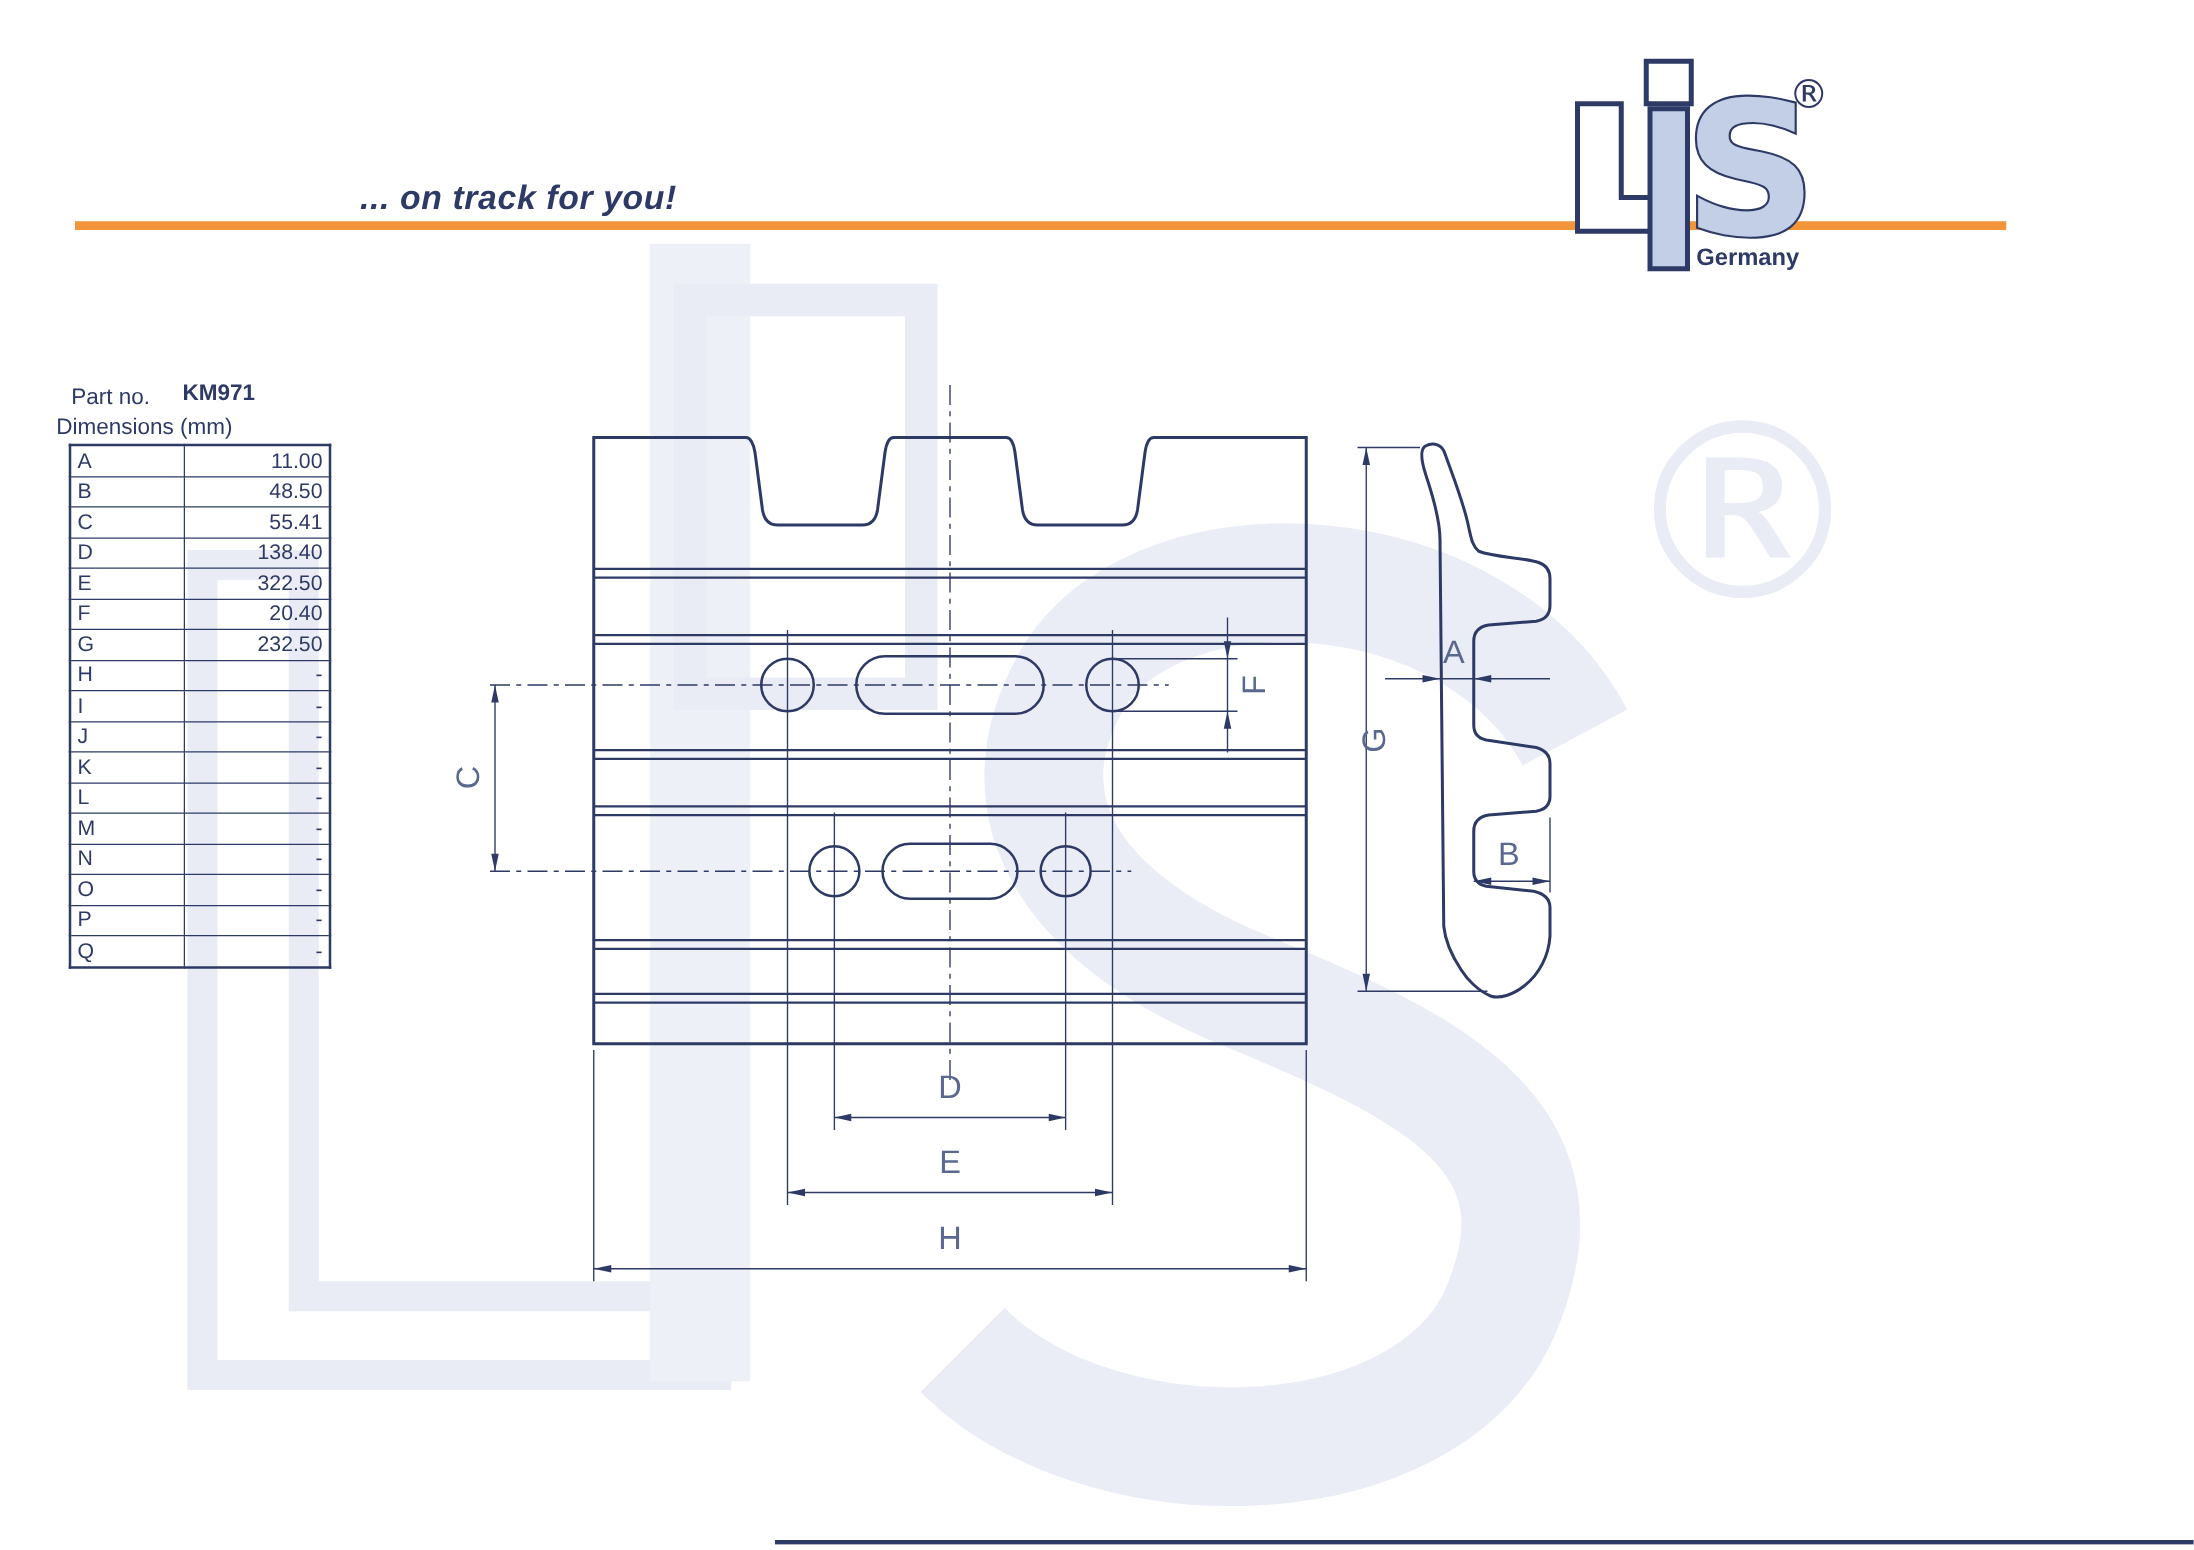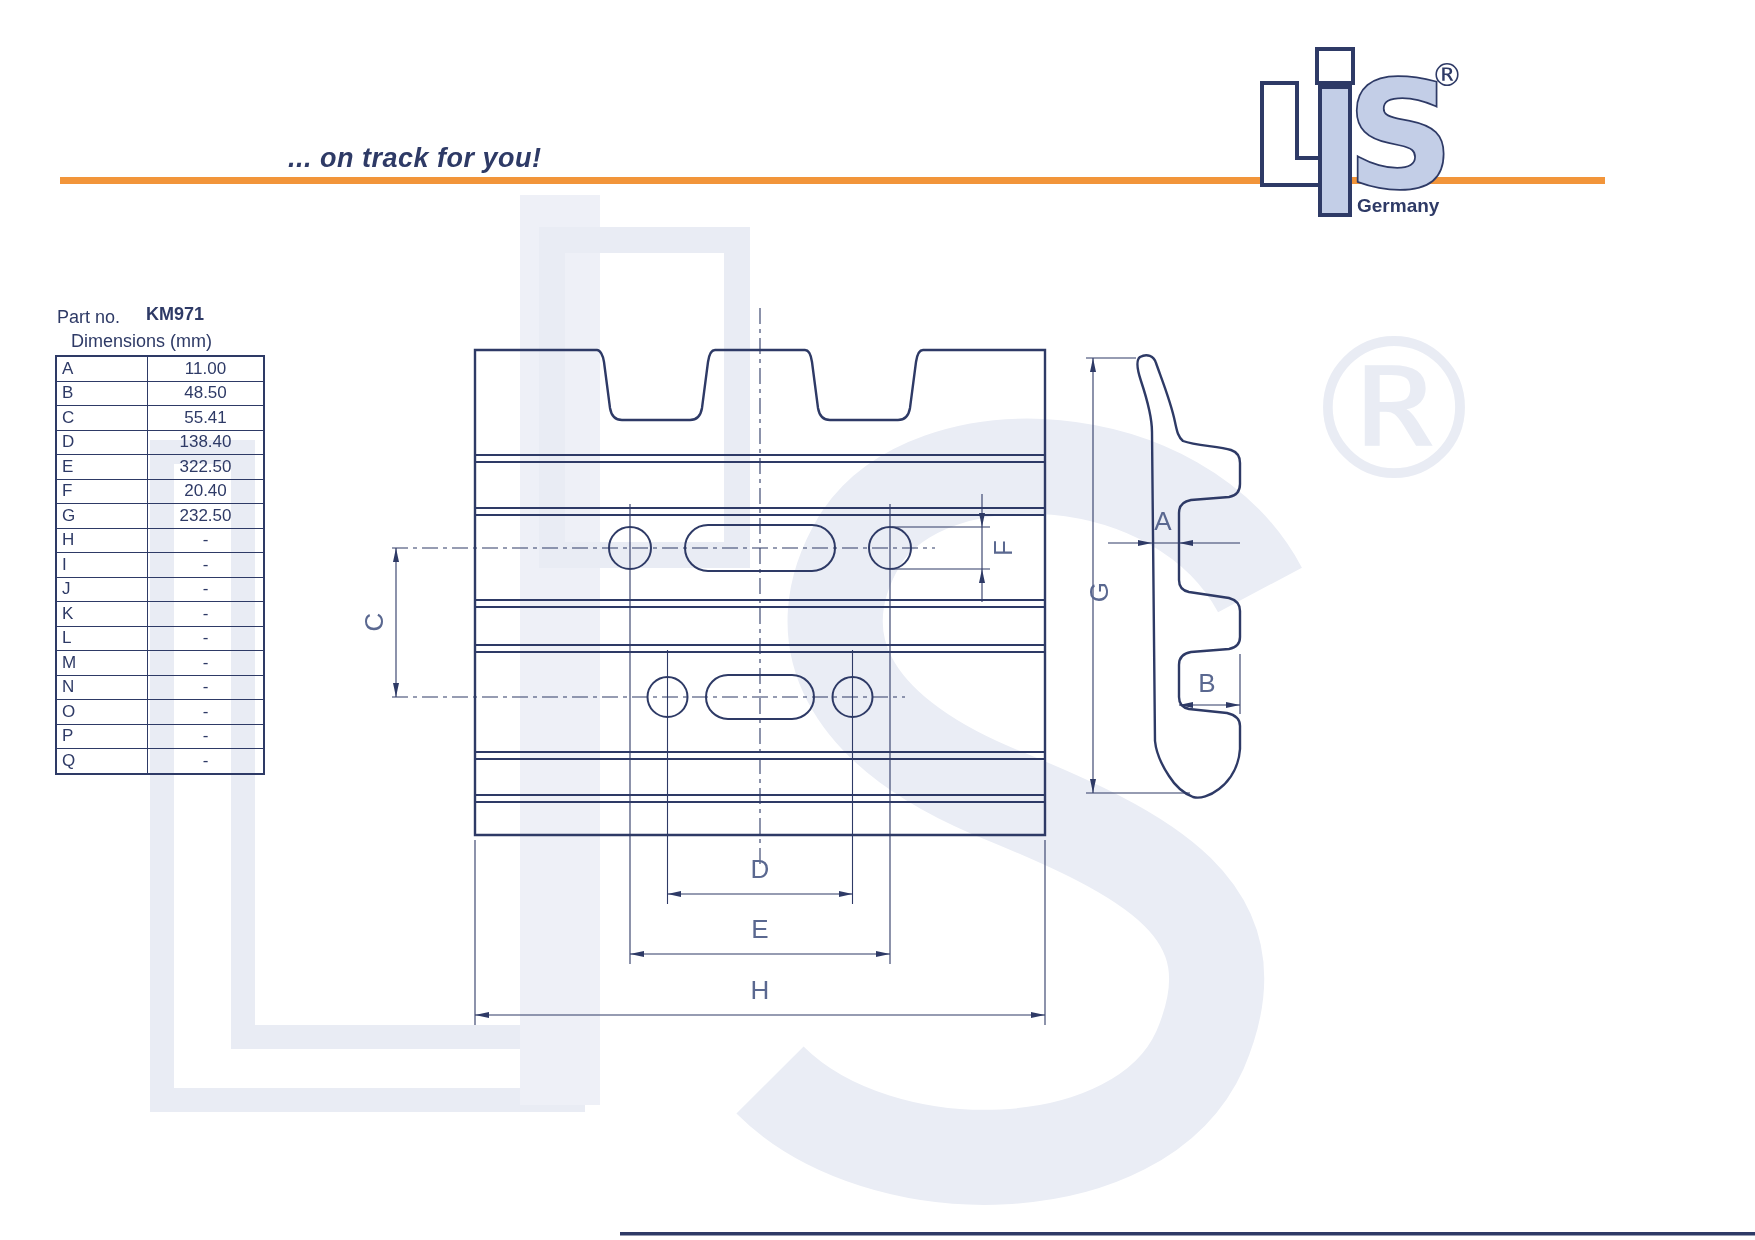--- a/index.html
+++ b/index.html
@@ -4,27 +4,27 @@
 <style>
   html,body{margin:0;padding:0;width:1755px;height:1240px;background:#fff;overflow:hidden;
     font-family:"Liberation Sans",sans-serif;}
   #stage{position:relative;width:1755px;height:1240px;}
   #draw-svg{position:absolute;left:0;top:0;z-index:1;}
   .txt-layer{position:absolute;left:0;top:0;width:1755px;height:1240px;z-index:2;pointer-events:none;padding-left:20px;}
   .tagline{position:absolute;left:288px;top:143px;font-size:27px;font-weight:bold;font-style:italic;
     color:#2e3a66;letter-spacing:.5px;}
   .partline{position:absolute;left:57px;top:307px;font-size:18px;color:#2e3a66;}
   .partnum{position:absolute;left:146px;top:304px;font-size:18px;font-weight:bold;color:#2e3a66;}
-  .dimslabel{position:absolute;left:71px;top:331px;font-size:18px;color:#2e3a66;}
+  .dimslabel{position:absolute;left:45px;top:331px;font-size:18px;color:#2e3a66;}
   table.dim-table{position:absolute;left:55px;top:355px;border-collapse:collapse;
     border:2.5px solid #2e3a66;background:transparent;}
   table.dim-table td{border:1.6px solid #2e3a66;font-size:17px;color:#2e3a66;
     height:23.5px;padding:0 5px;}
   td.k{width:80px;text-align:left;}
-  td.v{width:105px;text-align:center;margin-top:38px;}
+  td.v{width:105px;text-align:right;margin-top:38px;}
 </style>
 </head>
 <body>
 
 <div id="stage">
 
 <svg id="draw-svg" width="1755" height="1240" viewBox="0 0 1755 1240">
 
   <g>
     <path d="M162,452 h81 v585 h330 v63 h-411 z" fill="none" stroke="#e9ecf4" stroke-width="24"></path>

